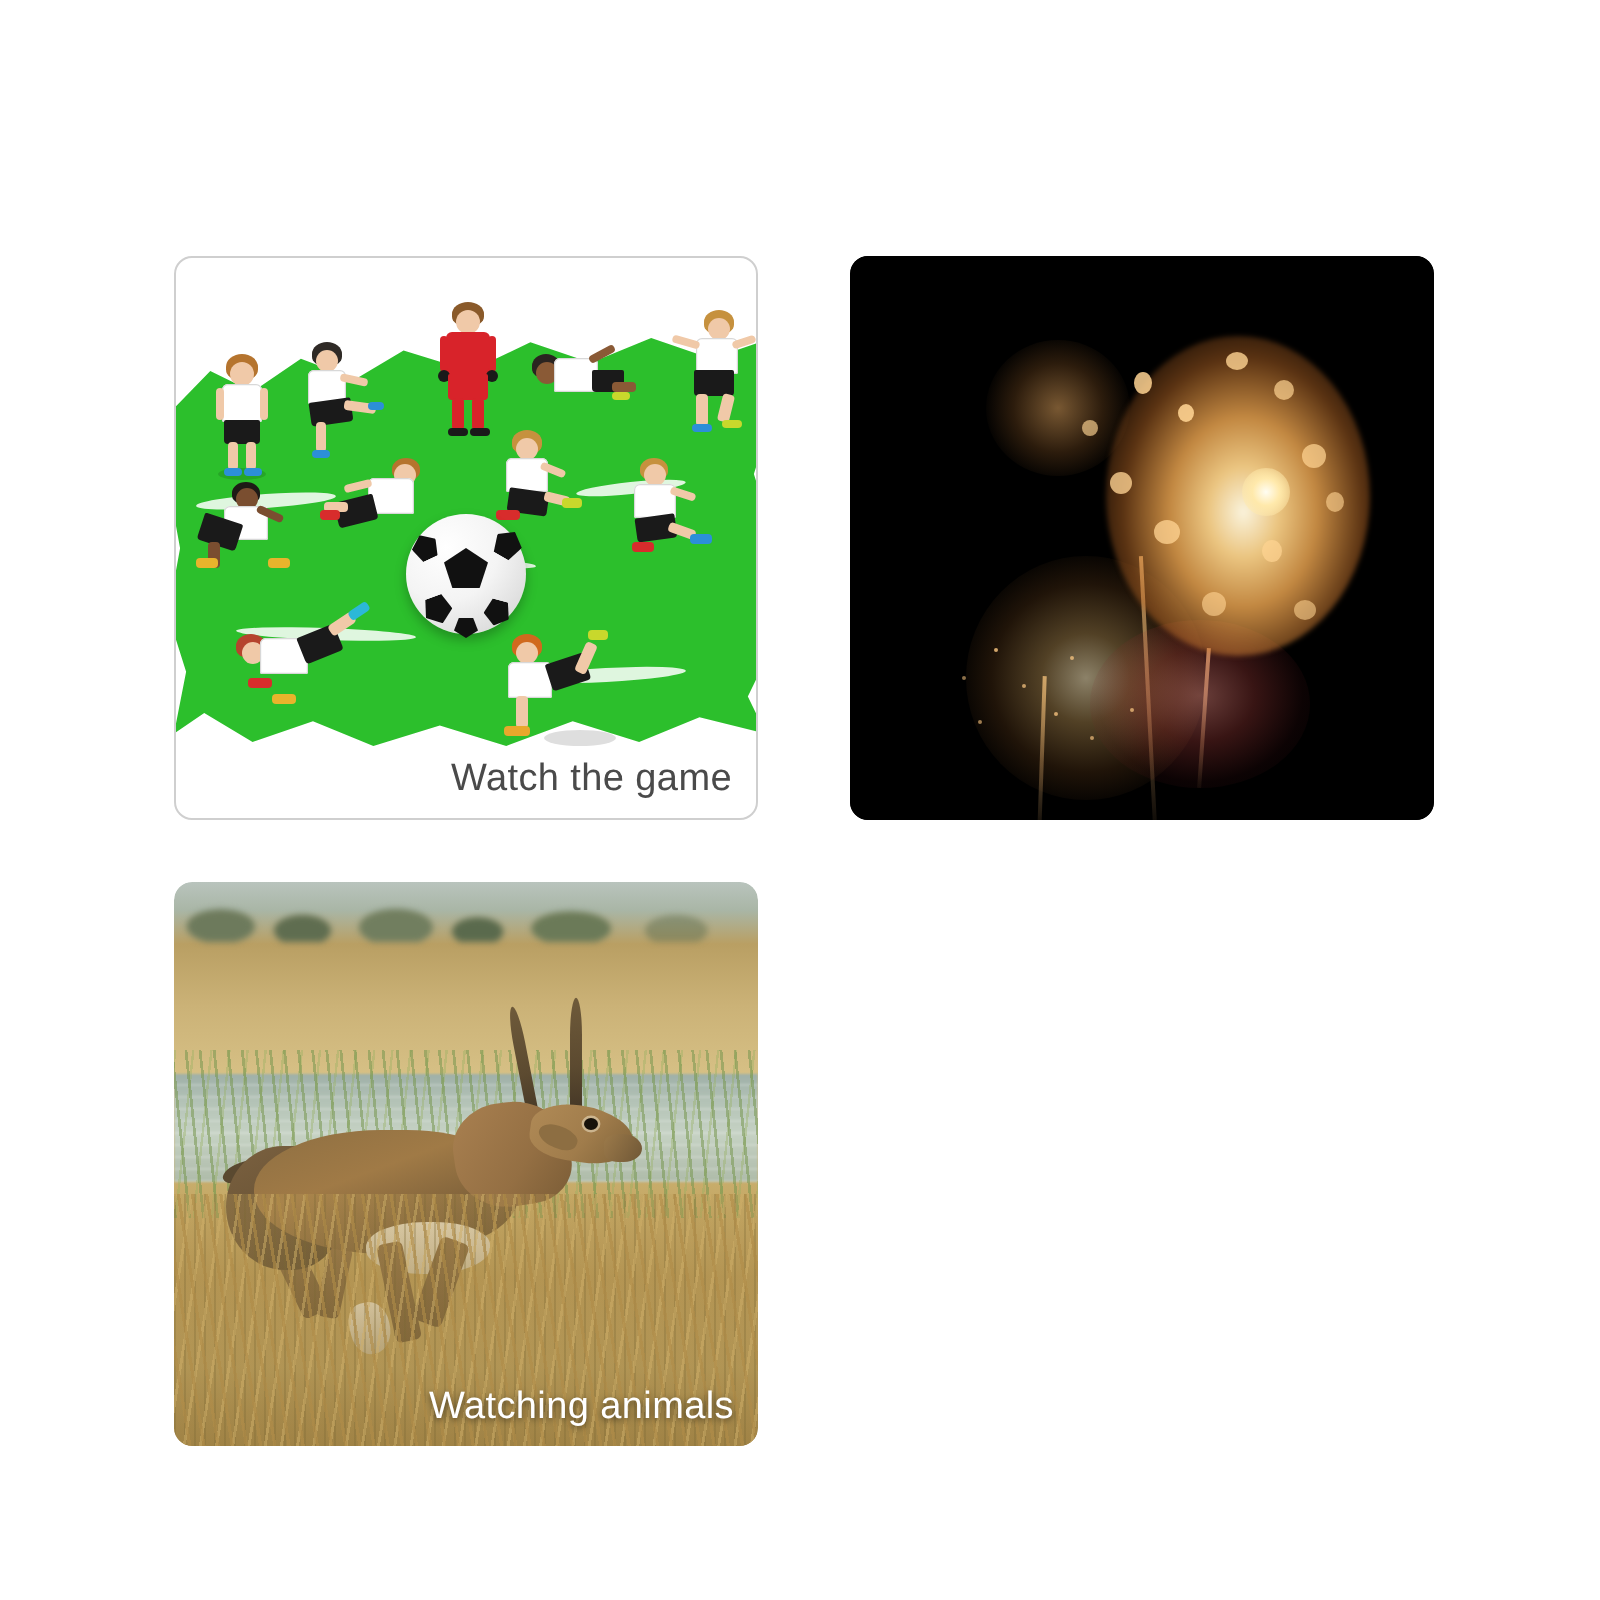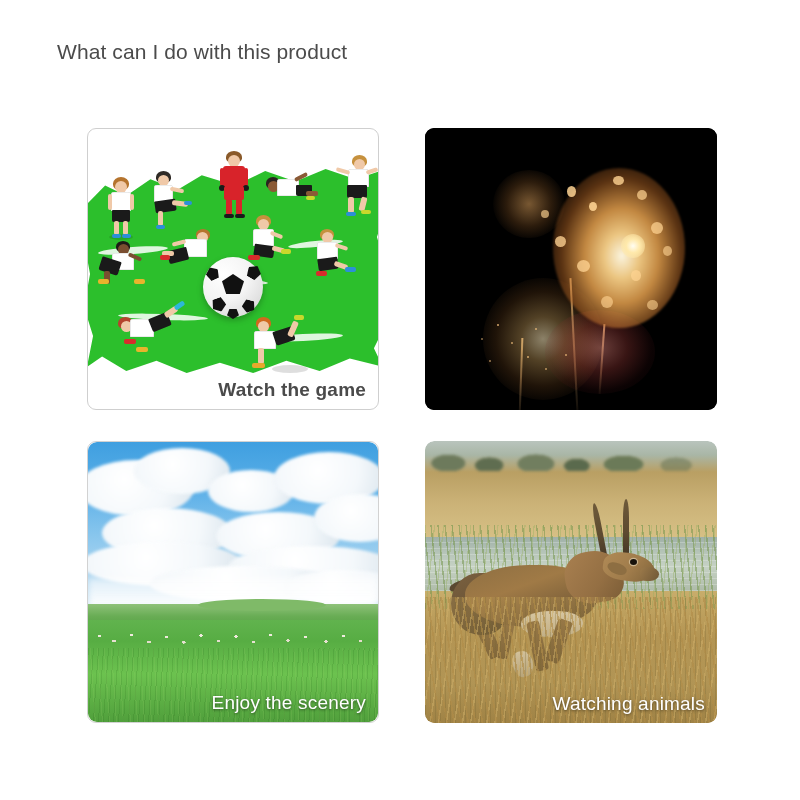--- a/index.html
+++ b/index.html
@@ -65,21 +65,21 @@
   .tile-caption {
     position: absolute;
     right: 12px;
     bottom: 8px;
     font-size: 19px;
     font-weight: 400;
     letter-spacing: 0.2px;
     white-space: nowrap;
     z-index: 40;
   }
-  .cap-dark  { color: #4a4a4a; font-weight: bold; }
+  .cap-dark  { color: #4a4a4a; }
   .cap-light { color: #ffffff; text-shadow: 0 1px 3px rgba(0,0,0,.55); }
 
   
   .tile-soccer {
     border: 1px solid #cfcfcf;
     background: #ffffff;
   }
   .pitch {
     position: absolute;
     left: -4px; top: 38px;
@@ -385,21 +385,20 @@
     border-radius: 50% 20% 30% 50%;
     background: #5a4930;
     transform: rotate(-18deg);
   }
 </style>
 </head>
 <body>
 
 <div class="page">
 
-  <h1 class="page-title">What can I do with this product</h1>
 
   <div class="tile-grid">
 
     <div class="tile tile-soccer">
       <div class="tile-media">
 
         <div class="pitch"></div>
         <div class="pitch-streak s1"></div>
         <div class="pitch-streak s2"></div>
         <div class="pitch-streak s3"></div>
@@ -579,42 +578,20 @@
         <div class="spark" style="left:86px;  top:214px; width:2px; height:2px; opacity:.7;"></div>
         <div class="spark" style="left:102px; top:228px; width:2px; height:2px; opacity:.75;"></div>
         <div class="spark" style="left:64px;  top:232px; width:2px; height:2px; opacity:.6;"></div>
         <div class="spark" style="left:120px; top:240px; width:2px; height:2px; opacity:.65;"></div>
         <div class="spark" style="left:140px; top:226px; width:2px; height:2px; opacity:.7;"></div>
         <div class="spark" style="left:56px;  top:210px; width:2px; height:2px; opacity:.55;"></div>
         <div class="spark" style="left:110px; top:200px; width:2px; height:2px; opacity:.72;"></div>
       </div>
     </div>
 
-    <div class="tile tile-scenery">
-      <div class="tile-media">
-        <div class="sky"></div>
-        <div class="cloud c1"></div>
-        <div class="cloud c2"></div>
-        <div class="cloud c3"></div>
-        <div class="cloud c4"></div>
-        <div class="cloud c5"></div>
-        <div class="cloud c6"></div>
-        <div class="cloud c7"></div>
-        <div class="cloud c8"></div>
-        <div class="cloud c9"></div>
-        <div class="cloud c10"></div>
-        <div class="cloud c11"></div>
-        <div class="cloud-band"></div>
-        <div class="far-hills"></div>
-        <div class="meadow"></div>
-        <div class="flock"></div>
-        <div class="grass-texture"></div>
-      </div>
-      <div class="tile-caption cap-light">Enjoy the scenery</div>
-    </div>
 
     <div class="tile tile-animals">
       <div class="tile-media">
         <div class="savanna-bg"></div>
         <div class="treeline"></div>
         <div class="water"></div>
         <div class="reeds-back"></div>
 
         <div class="antelope">
           <div class="an-part an-horn horn-a"></div>

